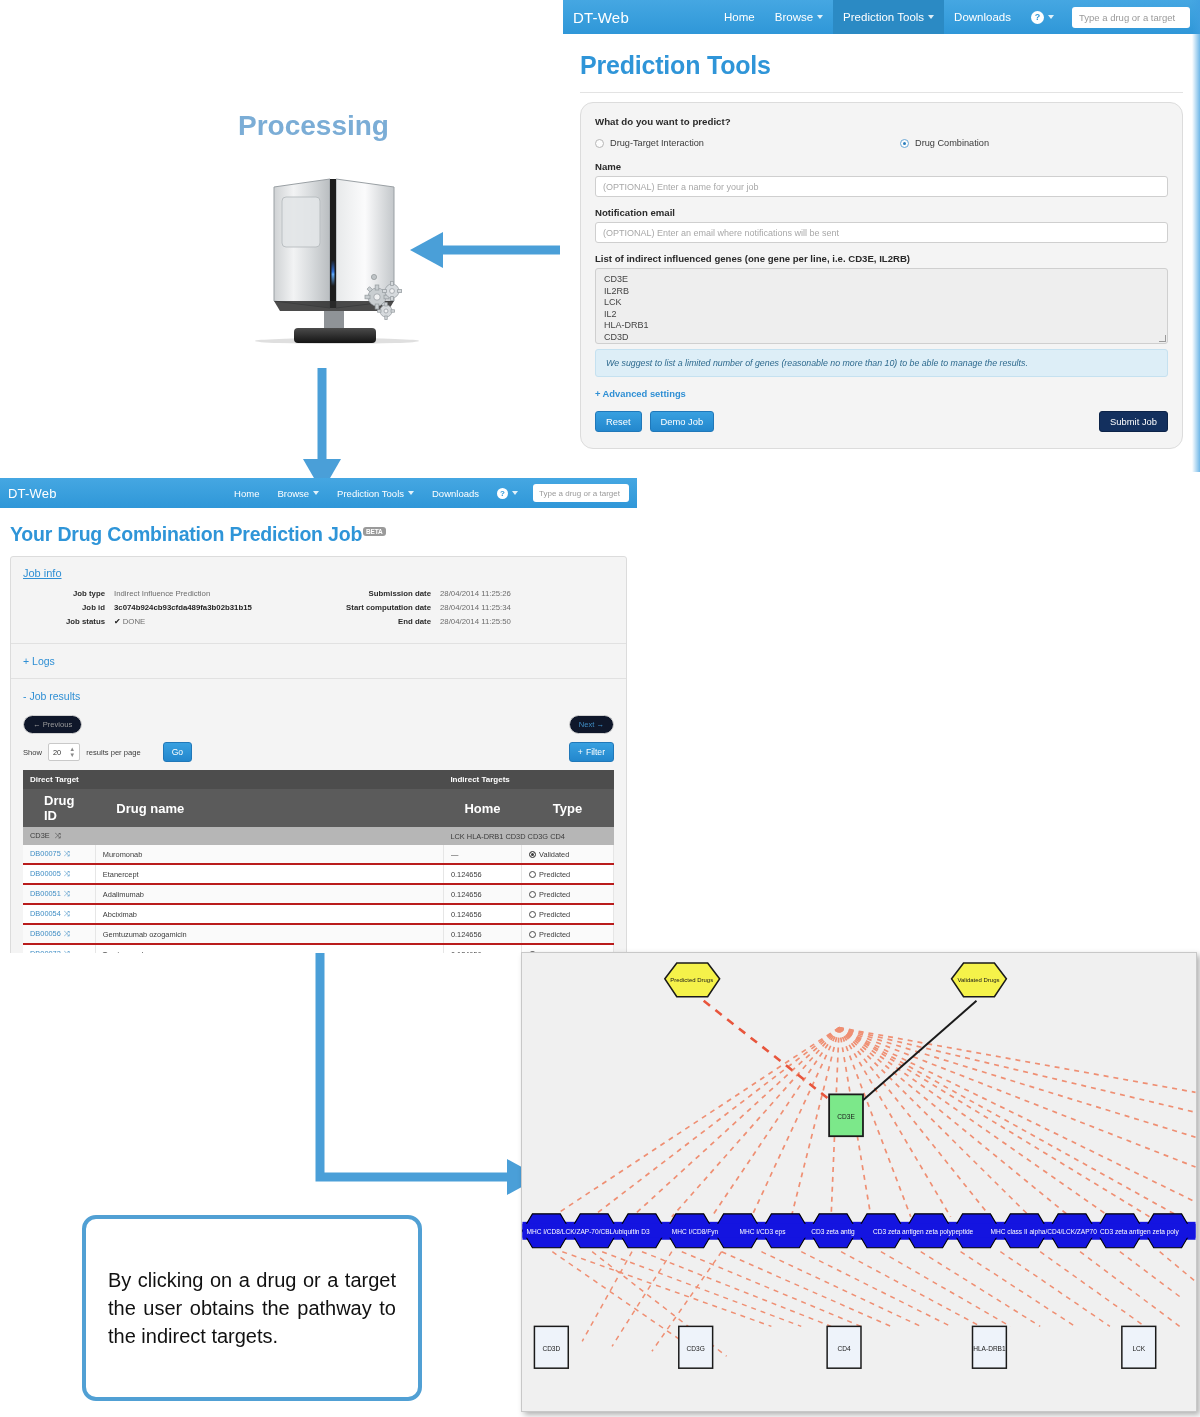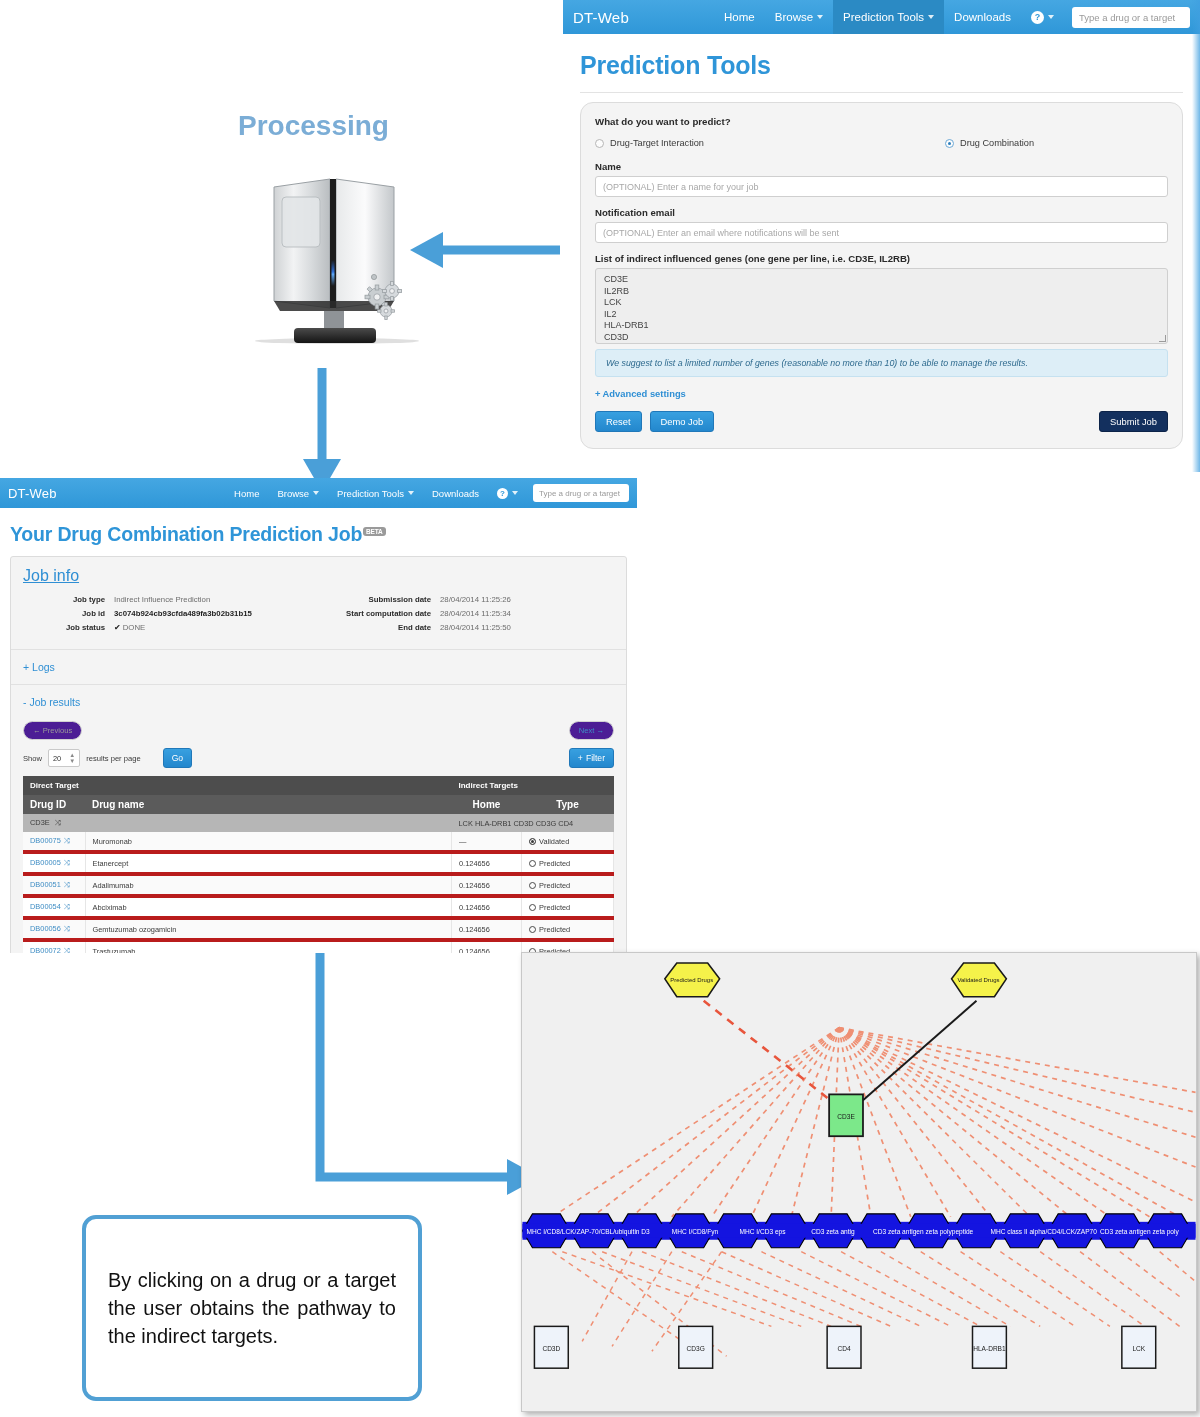--- a/index.html
+++ b/index.html
@@ -50,21 +50,21 @@
   }
   .hr-light { border-top:1px solid #e3e3e3; margin:0 17px; }
   .form-panel {
     margin:9px 17px 0 17px;
     background:#f4f4f4;
     border:1px solid #dcdcdc;
     border-radius:13px;
     padding:13px 14px 16px 14px;
   }
   .form-q { font-size:9.7px; font-weight:bold; color:#2a2a2a; margin-bottom:11px;}
-  .radio-row { display:flex; margin-bottom:13px;gap:45px; }
+  .radio-row { display:flex; margin-bottom:13px; }
   .radio-opt { display:flex; align-items:center; font-size:9.2px; color:#3a3a3a; }
   .radio-opt.first { width:305px; }
   .rdo {
     width:9px;height:9px;border-radius:50%;
     border:1px solid #b6b6b6;background:#fcfcfc;margin-right:6px;
     display:inline-block; position:relative; flex:none;
   }
   .rdo.on { border-color:#6ca9d6; }
   .rdo.on:after{content:"";position:absolute;left:2px;top:2px;width:3px;height:3px;
     border-radius:50%;background:#2c7fbd;}
@@ -126,55 +126,55 @@
   }
   .beta-badge{
     display:inline-block; vertical-align:super;
     background:#9a9a9a;color:#fff;font-size:6.5px;font-weight:bold;
     border-radius:3px; padding:1px 3px; margin-left:1px;
   }
   .job-panel {
     margin:8px 10px 0 10px; background:#f4f4f4;
     border:1px solid #dcdcdc; border-radius:3px;
   }
-  .sect-head { color:#2f8fd4; font-size:16px; font-weight:normal; padding:10px 12px 6px 12px;text-decoration:underline;}
+  .sect-head { color:#2f8fd4; font-size:11px; font-weight:normal; padding:10px 12px 6px 12px;text-decoration:underline;}
   .info-grid{ display:flex; padding:2px 12px 14px 12px; }
   .info-col{ display:flex; }
   .info-col.left{ width:300px; }
   .info-keys{ text-align:right; font-size:7.8px; font-weight:bold; color:#2b2b2b; line-height:14px; width:82px;}
   .info-vals{ font-size:7.8px; color:#6d6d6d; line-height:14px; padding-left:9px;}
   .info-vals .strong{ color:#1f1f1f; font-weight:bold; }
   .panel-div{ border-top:1px solid #e1e1e1; }
   .link-sect{ color:#2f8fd4; font-size:10.5px; padding:11px 12px; }
 
   .pager-row{ display:flex; align-items:center; padding:2px 12px 0 12px; }
   .pg-btn{
-    border:1px solid #d2d2d2; background:#4c1d95; border-radius:11px;
+    border:1px solid #d2d2d2; background:#0f172a; border-radius:11px;
     font-size:7.6px; padding:4px 9px; color:#9a9a9a;
   }
   .pg-btn.next{ margin-left:auto; color:#3f8dc4; }
   .showrow{ display:flex; align-items:center; padding:8px 12px 8px 12px; }
   .showrow .lbl{ font-size:7.6px;color:#3a3a3a; }
   .select-box{
     border:1px solid #c9c9c9;background:#fff;border-radius:2px;
     font-size:7.4px;color:#333;padding:2px 4px;margin:0 6px;
     display:inline-flex;align-items:center;
   }
   .select-box .spin{ margin-left:8px;color:#888;font-size:6px;line-height:6px;}
   .btn-go{ margin-left:22px; }
   .btn-filter{ margin-left:auto; }
 
   table.results{ width:calc(100% - 24px); margin:0 12px; border-collapse:collapse; }
   table.results th, table.results td{ text-align:left; }
   .th-grp{ background:#4d4d4d;color:#fff;font-size:8px;font-weight:bold;padding:5px 7px;}
-  .th-sub{ background:#5b5b5b;color:#fff;font-size:10px;font-weight:bold;padding:4px 7px;}
+  .th-sub{ background:#5b5b5b;color:#fff;font-size:13px;font-weight:bold;padding:4px 21px;}
   .th-sub.c{ text-align:center; }
   .row-grp td{ background:#b6b6b6;color:#3b3b3b;font-size:7.4px;padding:4px 7px; }
   tr.data-row td{
-    background:#fff; border-bottom:4px solid #b91c1c; border-right:1px solid #e6e6e6;
+    background:#fff; border-bottom:2px solid #b91c1c; border-right:1px solid #e6e6e6;
     font-size:7.4px; color:#3a3a3a; padding:4px 7px;
   }
   tr.data-row:nth-child(even) td{ background:#fafafa; }
   .dbid{ color:#3f8dc4; }
   .shuffle{ color:#3f8dc4; font-size:7.5px; margin-left:3px;}
   .c{ text-align:center; }
   .statglyph{ display:inline-block; width:7px;height:7px;border-radius:50%;
     border:1px solid #4a4a4a; margin-right:3px; vertical-align:-1px;}
   .statglyph.filled{ background:#3b3b3b; box-shadow:inset 0 0 0 1px #fff;}
 

